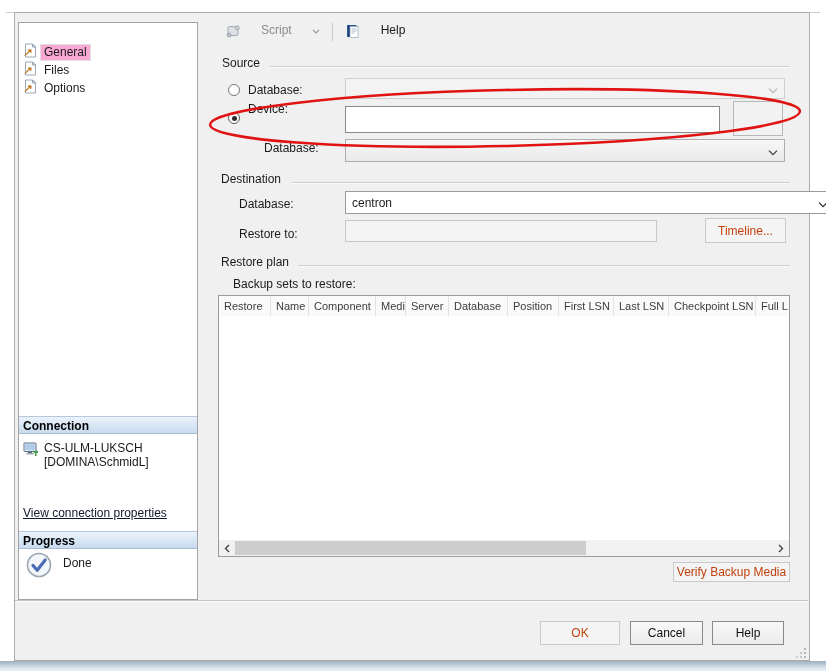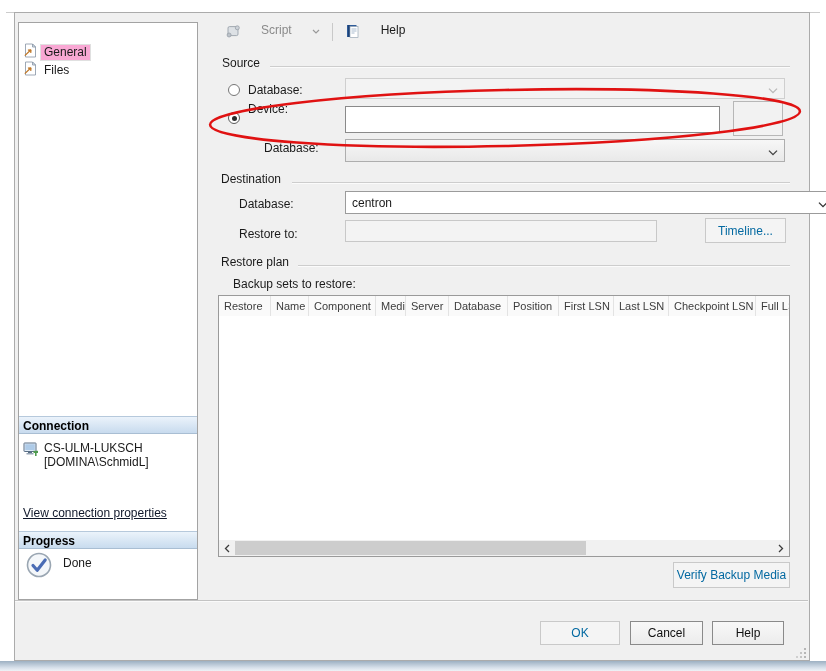--- a/index.html
+++ b/index.html
@@ -52,21 +52,21 @@
   .radio.checked::after{content:"";position:absolute;left:2.5px;top:2.5px;width:5px;height:5px;border-radius:50%;background:#2b2b2b;}
   .combo{position:absolute;border:1px solid #9b9b9b;background:#fff;display:flex;align-items:center;}
   .combo .val{padding-left:6px;}
   .combo .chev{position:absolute;right:6px;top:50%;transform:translateY(-42%);}
   .combo.disabled{background:#f3f3f3;border-color:#cfcfcf;}
   .combo.gray{background:linear-gradient(#f7f7f7,#e9e9e9);border-color:#aeaeae;}
   .txt{position:absolute;border:1px solid #8a8a8a;background:#fff;font-family:inherit;font-size:12px;padding:0 5px;box-sizing:border-box;}
   .txt:disabled,.txt.disabled{background:#f3f3f3;border-color:#c8c8c8;}
   .btn{position:absolute;display:flex;align-items:center;justify-content:center;
     background:linear-gradient(#f8f8f8,#ececec);border:1px solid #8a8a8a;color:#111;font-size:12px;cursor:default;}
-  .btn.disabled{background:#f4f4f4;border-color:#c9c9c9;color:#0369a1;}
+  .btn.disabled{background:#f4f4f4;border-color:#c9c9c9;color:#c2410c;}
 
   
   .bk-table{left:218px;top:295px;width:572px;height:262px;background:#ffffff;border:1px solid #9a9a9a;}
   .bk-head{position:absolute;left:0;top:0;right:0;height:20px;display:flex;background:#fafafa;border-bottom:3px solid #a21caf;overflow:hidden;}
   .bk-col{flex:0 0 auto;box-sizing:border-box;border-right:1px solid #e3e3e3;font-size:11px;color:#3c3c3c;
     padding:4px 0 0 5px;white-space:nowrap;overflow:hidden;}
   .bk-col:nth-child(1){width:52px}.bk-col:nth-child(2){width:38px}.bk-col:nth-child(3){width:67px}
   .bk-col:nth-child(4){width:30px}.bk-col:nth-child(5){width:43px}.bk-col:nth-child(6){width:59px}
   .bk-col:nth-child(7){width:51px}.bk-col:nth-child(8){width:55px}.bk-col:nth-child(9){width:55px}
   .bk-col:nth-child(10){width:87px}.bk-col:nth-child(11){width:33px;border-right:none}
@@ -103,20 +103,30 @@
   <div class="page-item" style="top:38px">
     <span>
       <svg width="14" height="15" viewBox="0 0 14 15">
           <path d="M2.5 1 h7 l3 3 v10 h-10 z" fill="#ffffff" stroke="#8593a3" stroke-width="0.8"></path>
           <path d="M9.5 1 v3 h3 z" fill="#dce6f0" stroke="#8593a3" stroke-width="0.8"></path>
           <path d="M1.8 12.6 L8 6.8 M8 6.8 l-3.1 0.3 M8 6.8 l-0.3 3.1" stroke="#c07828" stroke-width="1.3" fill="none"></path>
         </svg>
     </span>
     <span class="item-label">Files</span>
   </div>
+  <div class="page-item" style="top:56px">
+    <span>
+      <svg width="14" height="15" viewBox="0 0 14 15">
+          <path d="M2.5 1 h7 l3 3 v10 h-10 z" fill="#ffffff" stroke="#8593a3" stroke-width="0.8"></path>
+          <path d="M9.5 1 v3 h3 z" fill="#dce6f0" stroke="#8593a3" stroke-width="0.8"></path>
+          <path d="M1.8 12.6 L8 6.8 M8 6.8 l-3.1 0.3 M8 6.8 l-0.3 3.1" stroke="#c07828" stroke-width="1.3" fill="none"></path>
+        </svg>
+    </span>
+    <span class="item-label">Options</span>
+  </div>
 
   <div class="panel-header" style="top:393px">Connection</div>
 
   <div class="conn-row">
     <span>
       <svg width="16" height="16" viewBox="0 0 16 16">
           <rect x="1" y="2" width="12" height="8.5" rx="0.5" fill="#e8f0f8" stroke="#5a6e85"></rect>
           <rect x="2.2" y="3.2" width="9.6" height="6" fill="#aecbe8"></rect>
           <rect x="5" y="10.8" width="4" height="1.2" fill="#5a6e85"></rect>
           <rect x="3.5" y="12.2" width="7" height="1.2" fill="#7d8fa3"></rect>
@@ -249,21 +259,21 @@
       <div class="hs-thumb"></div>
     </div>
     <div class="hs-btn">
       <svg width="6" height="9" viewBox="0 0 6 9">
           <path d="M1 1 L4.5 4.5 L1 8" stroke="#3c3c3c" stroke-width="1.3" fill="none"></path>
         </svg>
     </div>
   </div>
 </div>
 
-<div class="ab btn disabled" style="left:673px;top:562px;width:117px;height:26px">Verify Backup Media</div>
+<div class="ab btn disabled" style="left:673px;top:562px;width:117px;height:20px">Verify Backup Media</div>
 
 <div class="ab footer-divider"></div>
 
 <div class="ab btn disabled" style="left:540px;top:621px;width:80px;height:24px">OK</div>
 <div class="ab btn" style="left:630px;top:621px;width:73px;height:24px">Cancel</div>
 <div class="ab btn" style="left:712px;top:621px;width:72px;height:24px">Help</div>
 
 <div class="ab grip">
   <svg width="12" height="12" viewBox="0 0 12 12">
       <rect x="9" y="1" width="2" height="2" fill="#b6b6b6"></rect>

